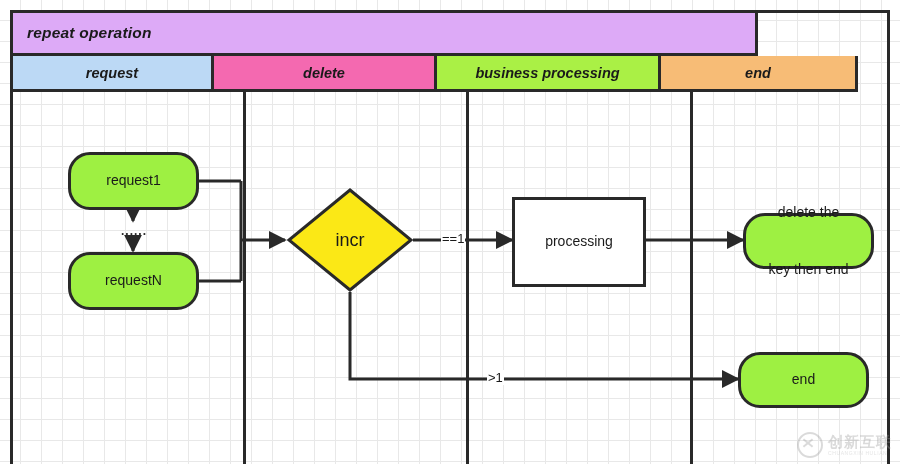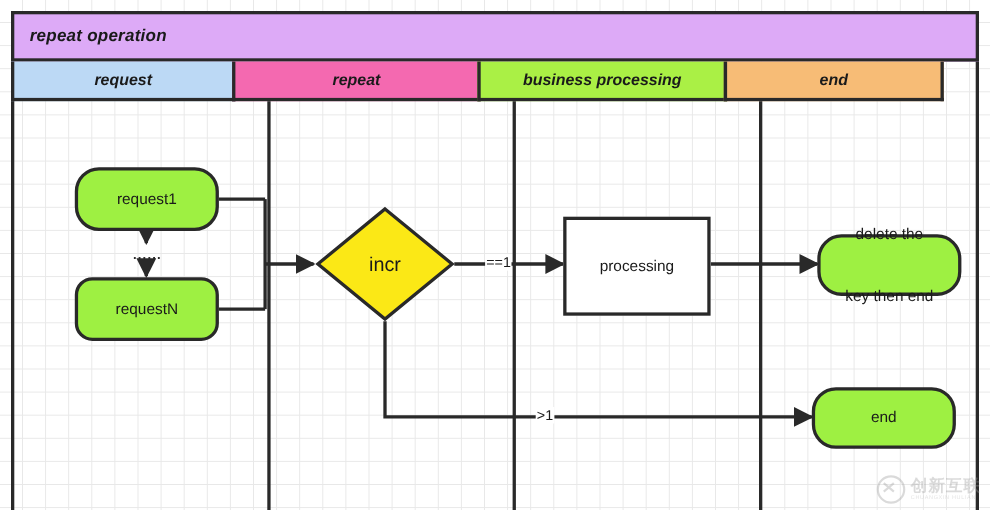--- a/index.html
+++ b/index.html
@@ -29,21 +29,21 @@
     width: 880px;
     height: 470px;
     border: 3px solid #292929;
     box-sizing: border-box;
     background: transparent;
   }
   .title-band {
     position: absolute;
     left: 10px;
     top: 10px;
-    width: 880px;
+    width: 748px;
     height: 46px;
     box-sizing: border-box;
     border: 3px solid #292929;
     background: #ddaaf7;
     display: flex;
     align-items: center;
     text-align: right;
   }
   .title-band .txt {
     padding-left: 14px;
@@ -177,21 +177,21 @@
 
   <div class="title-band">
     <span class="txt">repeat operation</span>
   </div>
 
   <div class="lane-head-row">
     <div class="lane-head" style="width:204px;background:#bcd9f5;">
       <span>request</span>
     </div>
     <div class="lane-head" style="width:226px;background:#f469b0;">
-      <span>repeat</span>
+      <span>delete</span>
     </div>
     <div class="lane-head" style="width:227px;background:#aaf045;">
       <span>business processing</span>
     </div>
     <div class="lane-head" style="width:200px;background:#f7bc76;">
       <span>end</span>
     </div>
   </div>
 
   <div class="lane-sep" style="left:243px;"></div>
@@ -226,21 +226,21 @@
   <div class="edge-label" style="left:441px;top:231px;">==1</div>
   <div class="edge-label" style="left:487px;top:370px;">&gt;1</div>
 
   <div style="position:absolute;left:118px;top:224px;width:32px;text-align:center;
               font-size:12px;font-weight:bold;letter-spacing:1px;color:#292929;">......</div>
 
   <div class="node pill" style="left:68px;top:152px;width:131px;height:58px;">
     <span>request1</span>
   </div>
 
-  <div class="node pill" style="left:68px;top:252px;width:131px;height:58px;border-radius:16px;">
+  <div class="node pill" style="left:68px;top:252px;width:131px;height:58px;">
     <span>requestN</span>
   </div>
 
   <div class="diamond-wrap" style="left:285px;top:186px;width:130px;height:108px;">
     <svg width="130" height="108" viewBox="0 0 130 108" xmlns="http://www.w3.org/2000/svg">
       <polygon points="65,4 126,54 65,104 4,54" fill="#fbe816" stroke="#292929" stroke-width="3" stroke-linejoin="miter"></polygon>
     </svg>
     <div class="diamond-label">incr</div>
   </div>
 

